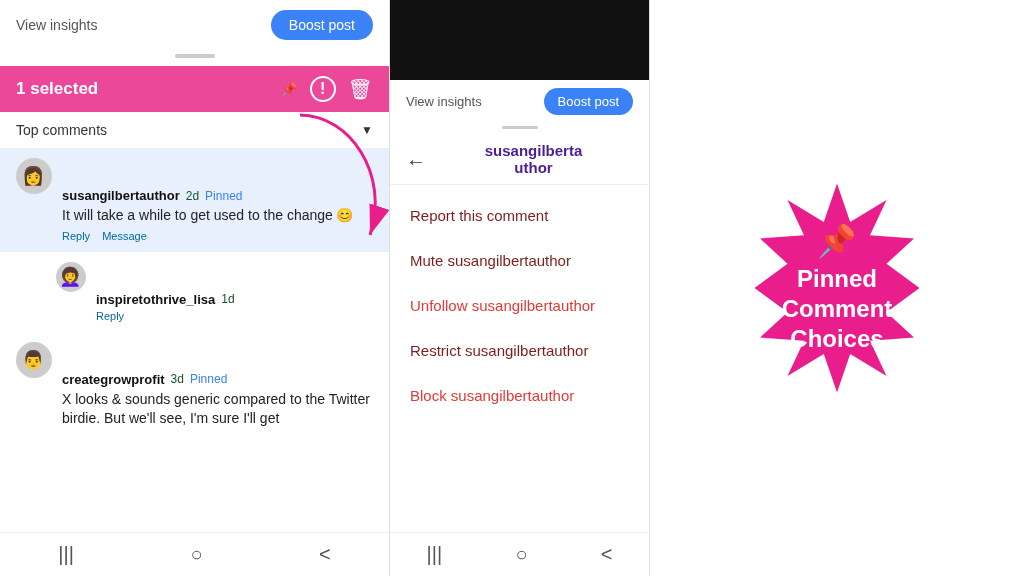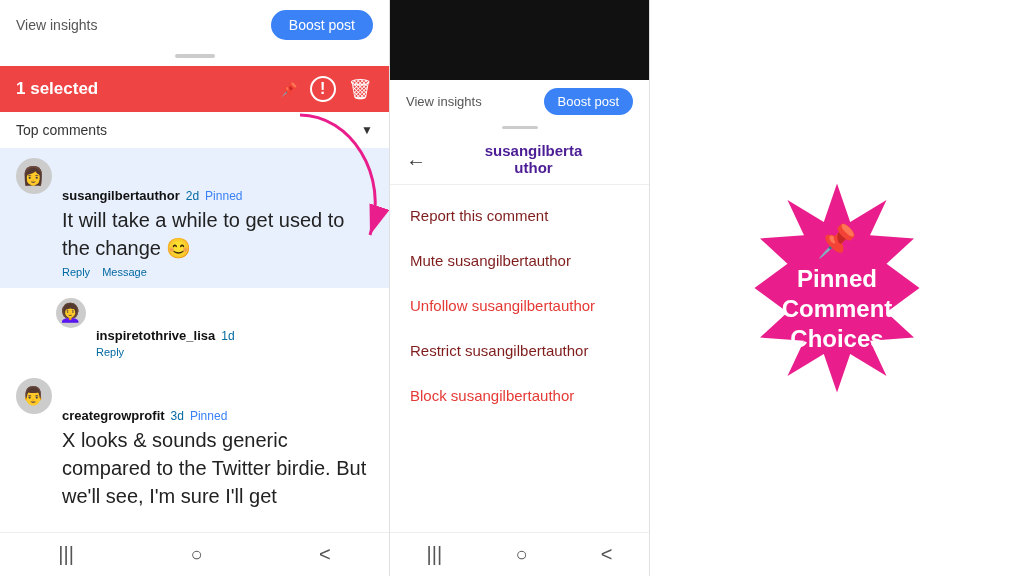--- a/index.html
+++ b/index.html
@@ -54,21 +54,21 @@
     .scroll-indicator {
       width: 40px;
       height: 4px;
       background: #ccc;
       border-radius: 2px;
       margin: 4px auto 8px;
     }
 
     
     .selected-bar {
-      background: #ef4444;
+      background: #ec4899;
       display: flex;
       align-items: center;
       padding: 10px 16px;
       gap: 12px;
     }
 
     .selected-text {
       color: #fff;
       font-size: 17px;
       font-weight: 600;
@@ -146,31 +146,31 @@
     }
 
     .username {
       font-size: 13px;
       font-weight: 600;
       color: #111;
     }
 
     .time-badge {
       font-size: 12px;
-      color: #0369a1;
+      color: #14532d;
     }
 
     .pinned-badge {
       font-size: 12px;
       color: #3b82f6;
       font-weight: 500;
     }
 
     .comment-text {
-      font-size: 20px;
+      font-size: 14px;
       color: #222;
       line-height: 1.4;
       margin-bottom: 4px;
     }
 
     .comment-actions {
       display: flex;
       gap: 12px;
     }
 

